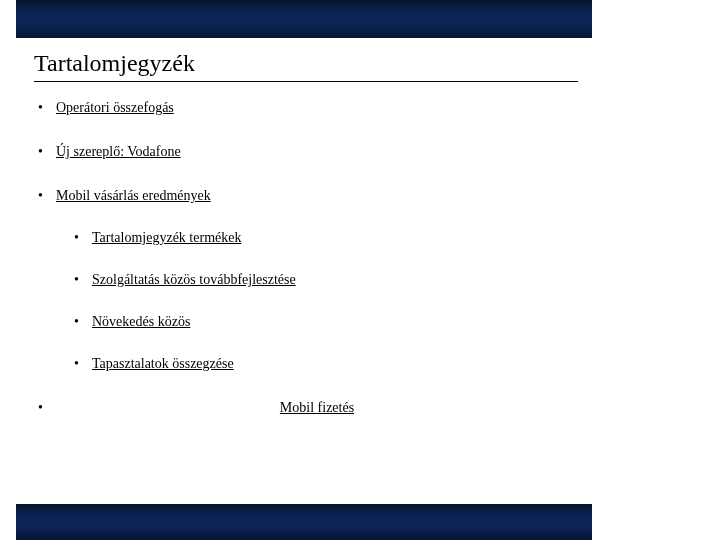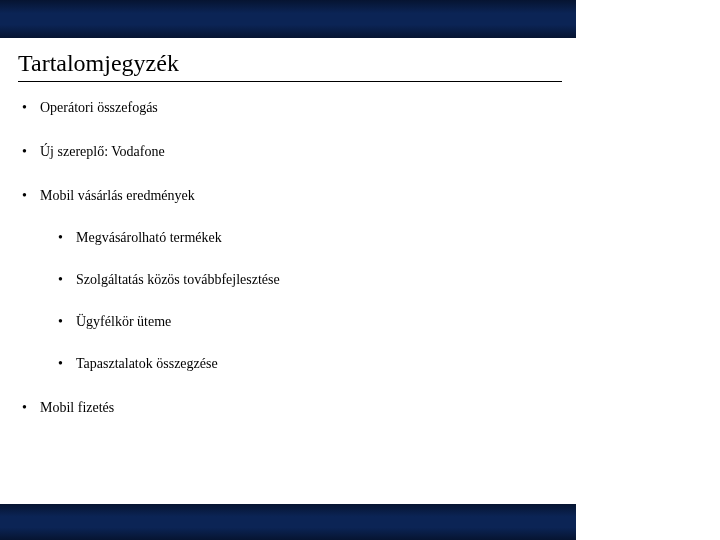--- a/index.html
+++ b/index.html
@@ -1,25 +1,25 @@
 <!DOCTYPE html>
 <html><head>
 <meta charset="utf-8">
 <style>
   * { margin: 0; padding: 0; box-sizing: border-box; }
   html, body { width: 720px; height: 540px; overflow: hidden; font-family: Georgia, "Times New Roman", serif; background: #fff; }
-  .slide { width: 576px; height: 540px; display: flex; flex-direction: column; }
+  .slide { width: 576px; height: 540px; display: flex; flex-direction: column; margin-left: 16px; }
   .band-top { height: 38px; background: linear-gradient(to bottom, #061431 0%, #0b2455 35%, #0b2455 65%, #061431 100%); }
   .band-bottom { height: 36px; background: linear-gradient(to bottom, #061431 0%, #0b2455 35%, #0b2455 65%, #061431 100%); }
   .content { flex: 1; background: #fff; padding: 12px 14px 10px 18px; }
   .title { font-size: 24px; font-weight: 400; color: #000; margin-bottom: 4px; }
   .rule { height: 1px; background: #000; width: 100%; margin-bottom: 18px; }
   ul.toc { list-style: none; }
-  ul.toc > li { position: relative; padding-left: 22px; margin-bottom: 28px; font-size: 14px; color: #000; }
-  ul.toc > li:last-child { margin-bottom: 0; }
+  ul.toc > li { position: relative; padding-left: 22px; margin-bottom: 28px; font-size: 14px; color: #000; text-decoration: underline; }
+  ul.toc > li:last-child { margin-bottom: 0; text-align: center; }
   ul.toc > li::before { content: "•"; position: absolute; left: 4px; top: 0; font-size: 14px; color: #000; }
   ul.sub { list-style: none; margin-top: 26px; }
   ul.sub > li { position: relative; padding-left: 36px; margin-bottom: 26px; font-size: 14px; color: #000; }
   ul.sub > li:last-child { margin-bottom: 0; }
   ul.sub > li::before { content: "•"; position: absolute; left: 18px; top: 0; font-size: 14px; color: #000; }
 </style>
 </head>
 <body>
 
 <div class="slide">
@@ -30,23 +30,23 @@
     <ul class="toc">
       <li>
         <span>Operátori összefogás</span>
       </li>
       <li>
         <span>Új szereplő: Vodafone</span>
       </li>
       <li>
         <span>Mobil vásárlás eredmények</span>
         <ul class="sub">
-          <li><span>Megvásárolható termékek</span></li>
+          <li><span>Tartalomjegyzék termékek</span></li>
           <li><span>Szolgáltatás közös továbbfejlesztése</span></li>
-          <li><span>Ügyfélkör üteme</span></li>
+          <li><span>Növekedés közös</span></li>
           <li><span>Tapasztalatok összegzése</span></li>
         </ul>
       </li>
       <li>
         <span>Mobil fizetés</span>
       </li>
     </ul>
   </div>
   <div class="band-bottom"></div>
 </div>

